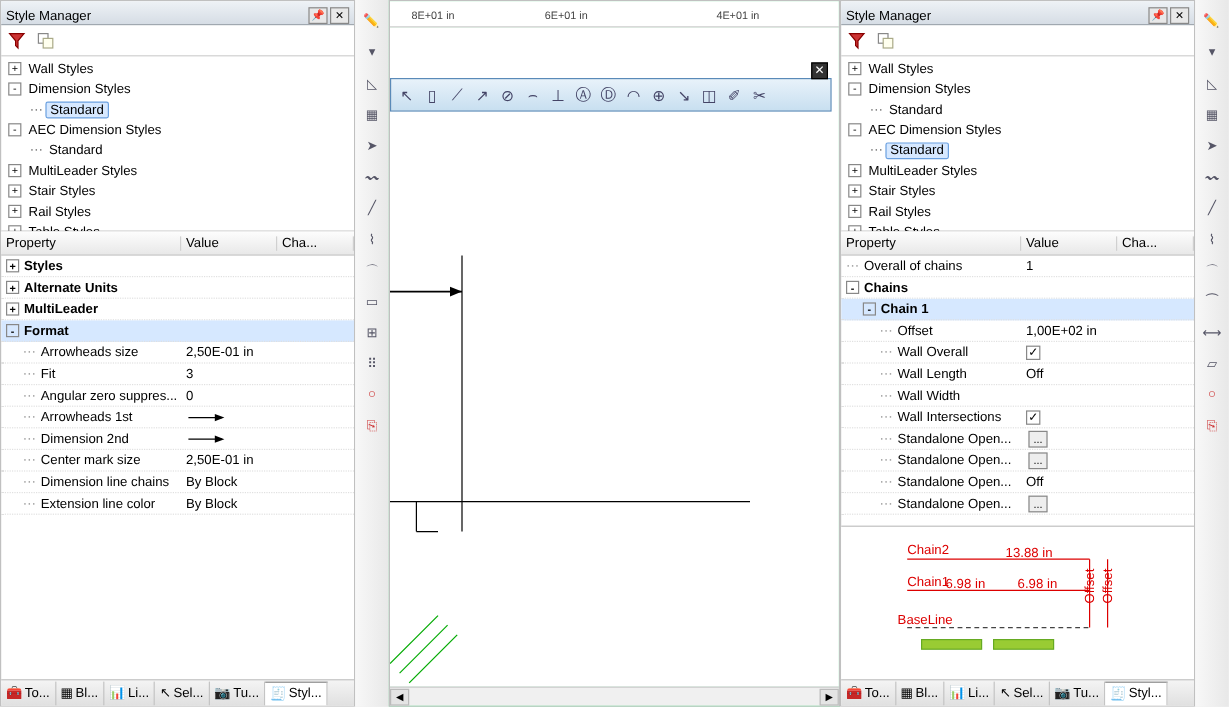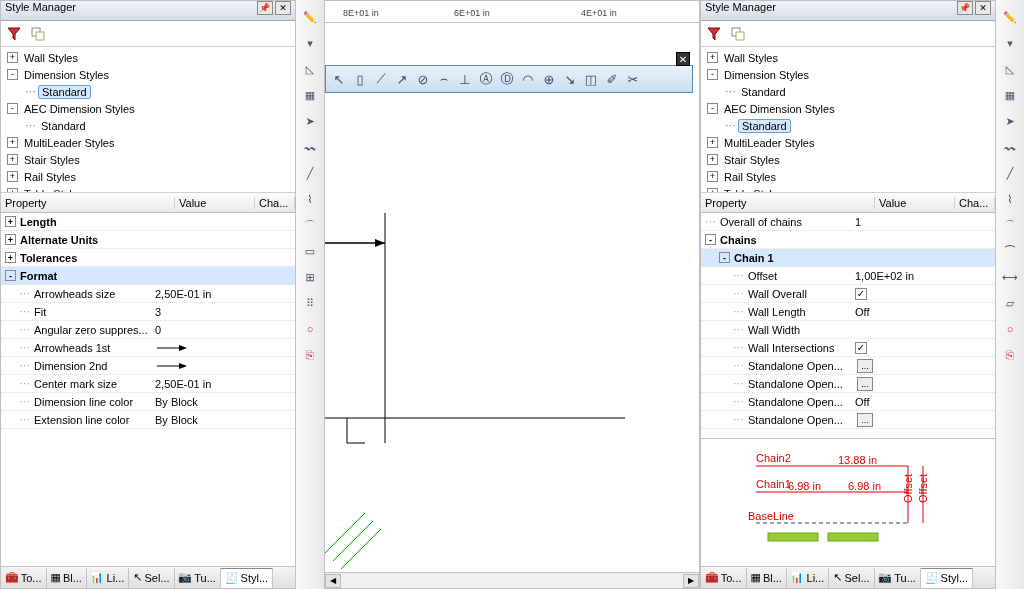--- a/index.html
+++ b/index.html
@@ -1,32 +1,32 @@
 <!DOCTYPE html>
 <html><head>
 <meta charset="utf-8">
 <style>
 * { box-sizing: border-box; margin: 0; padding: 0; font-family: "Segoe UI", Tahoma, sans-serif; font-size: 11px; }
 body { background: #f0f0f0; width: 1024px; height: 589px; display: flex; overflow: hidden; }
 .left-panel, .right-panel { width: 296px; background: #fff; border: 1px solid #c0c0c0; display: flex; flex-direction: column; }
 .center-panel { flex: 1; background: #86efac; display: flex; flex-direction: column; border: 1px solid #c0c0c0; position: relative; }
-.titlebar { height: 20px; background: linear-gradient(#eef2f6, #d6dde5); border-bottom: 1px solid #a0a8b0; display: flex; align-items: flex-start; padding: 0 4px; font-weight: normal; }
+.titlebar { height: 20px; background: linear-gradient(#eef2f6, #d6dde5); border-bottom: 1px solid #a0a8b0; display: flex; align-items: flex-end; padding: 0 4px; font-weight: normal; }
 .titlebar .title-text { flex: 1; }
 .tb-btn { width: 16px; height: 14px; margin-left: 2px; background: #e8e8e8; border: 1px solid #888; display:flex; align-items:center; justify-content:center; font-size: 9px; cursor:pointer; }
 .toolbar { height: 26px; border-bottom: 1px solid #d0d0d0; display:flex; align-items:center; padding: 0 4px; gap:6px; }
 .tool-icon { width: 18px; height: 18px; display:flex; align-items:center; justify-content:center; cursor:pointer; }
 .tree { flex: 0 0 auto; overflow-y: auto; border-bottom: 1px solid #d0d0d0; padding: 2px 0; height: 146px; }
 .tree-row { display:flex; align-items:center; height: 17px; padding-left: 4px; cursor:pointer; white-space:nowrap; }
 .tree-toggle { width: 11px; height:11px; border: 1px solid #888; margin-right: 3px; display:flex; align-items:center; justify-content:center; font-size:9px; line-height:1; }
 .tree-dotted { color:#888; margin-right:3px; letter-spacing:-1px; }
 .tree-label { padding: 0 3px; text-align: center; }
 .tree-label.sel { background:#d6e8ff; border:1px solid #6aa0e0; border-radius:2px; }
 .prop-header { display:flex; background: linear-gradient(#fdfdfd,#e8e8e8); border-bottom: 1px solid #c0c0c0; height: 20px; align-items:center; }
 .prop-header .col { padding:0 4px; border-right:1px solid #d0d0d0; }
-.prop-header .c1 { width: 174px; }
+.prop-header .c1 { width: 150px; }
 .prop-header .c2 { width: 80px; }
 .prop-header .c3 { flex:1; }
 .prop-body { flex:1; overflow-y:auto; }
 .prop-row { display:flex; height: 18px; align-items:center; border-bottom: 1px dotted #e0e0e0; }
 .prop-row.group { font-weight:bold; }
 .prop-row.selgrp { background:#d6e8ff; font-weight:bold; }
 .prop-row .pname { width:150px; display:flex; align-items:center; padding-left:4px; }
 .prop-row .pval { flex:1; padding-left:4px; position:relative; }
 .prop-row .ptoggle { width:11px; height:11px; border:1px solid #888; margin-right:4px; display:flex; align-items:center; justify-content:center; font-size:9px; }
 .prop-row .dots { color:#aaa; margin-right:4px; }
@@ -112,35 +112,35 @@
     </div>
   <div class="prop-header">
     <div class="col c1">Property</div>
     <div class="col c2">Value</div>
     <div class="col c3">Cha...</div>
   </div>
   <div class="prop-body" id="props-left">
       <div class="prop-row group">
         <div class="pname" style="padding-left: 4px;">
           <span class="ptoggle">+</span>
-          <span>Length</span>
+          <span>Styles</span>
         </div>
         <div class="pval"></div>
       </div>
       <div class="prop-row group">
         <div class="pname" style="padding-left: 4px;">
           <span class="ptoggle">+</span>
           <span>Alternate Units</span>
         </div>
         <div class="pval"></div>
       </div>
       <div class="prop-row group">
         <div class="pname" style="padding-left: 4px;">
           <span class="ptoggle">+</span>
-          <span>Tolerances</span>
+          <span>MultiLeader</span>
         </div>
         <div class="pval"></div>
       </div>
       <div class="prop-row group selgrp">
         <div class="pname" style="padding-left: 4px;">
           <span class="ptoggle">-</span>
           <span>Format</span>
         </div>
         <div class="pval"></div>
       </div>
@@ -192,21 +192,21 @@
       <div class="prop-row">
         <div class="pname" style="padding-left: 18px;">
           <span class="dots">⋯</span>
           <span>Center mark size</span>
         </div>
         <div class="pval">2,50E-01 in</div>
       </div>
       <div class="prop-row">
         <div class="pname" style="padding-left: 18px;">
           <span class="dots">⋯</span>
-          <span>Dimension line color</span>
+          <span>Dimension line chains</span>
         </div>
         <div class="pval">By Block</div>
       </div>
       <div class="prop-row">
         <div class="pname" style="padding-left: 18px;">
           <span class="dots">⋯</span>
           <span>Extension line color</span>
         </div>
         <div class="pval">By Block</div>
       </div>
@@ -253,21 +253,21 @@
   <span class="vt-ic">⊞</span>
   <span class="vt-ic">⠿</span>
   <span class="vt-ic" style="color:#c33">○</span>
   <span class="vt-ic" style="color:#c33">⎘</span>
 </div>
 
 <div class="center-panel">
   <div class="center-ruler">
     <span class="ruler-lbl" style="left:18px">8E+01 in</span>
     <span class="ruler-lbl" style="left:129px">6E+01 in</span>
-    <span class="ruler-lbl" style="left:256px">4E+01 in</span>
+    <span class="ruler-lbl" style="left:272px">4E+01 in</span>
   </div>
   <div class="canvas-area">
     <div class="floating-tb">
       <span class="ftclose">✕</span>
       <span class="ftbtn">↖</span>
       <span class="ftbtn">▯</span>
       <span class="ftbtn">⟋</span>
       <span class="ftbtn">↗</span>
       <span class="ftbtn">⊘</span>
       <span class="ftbtn">⌢</span>

